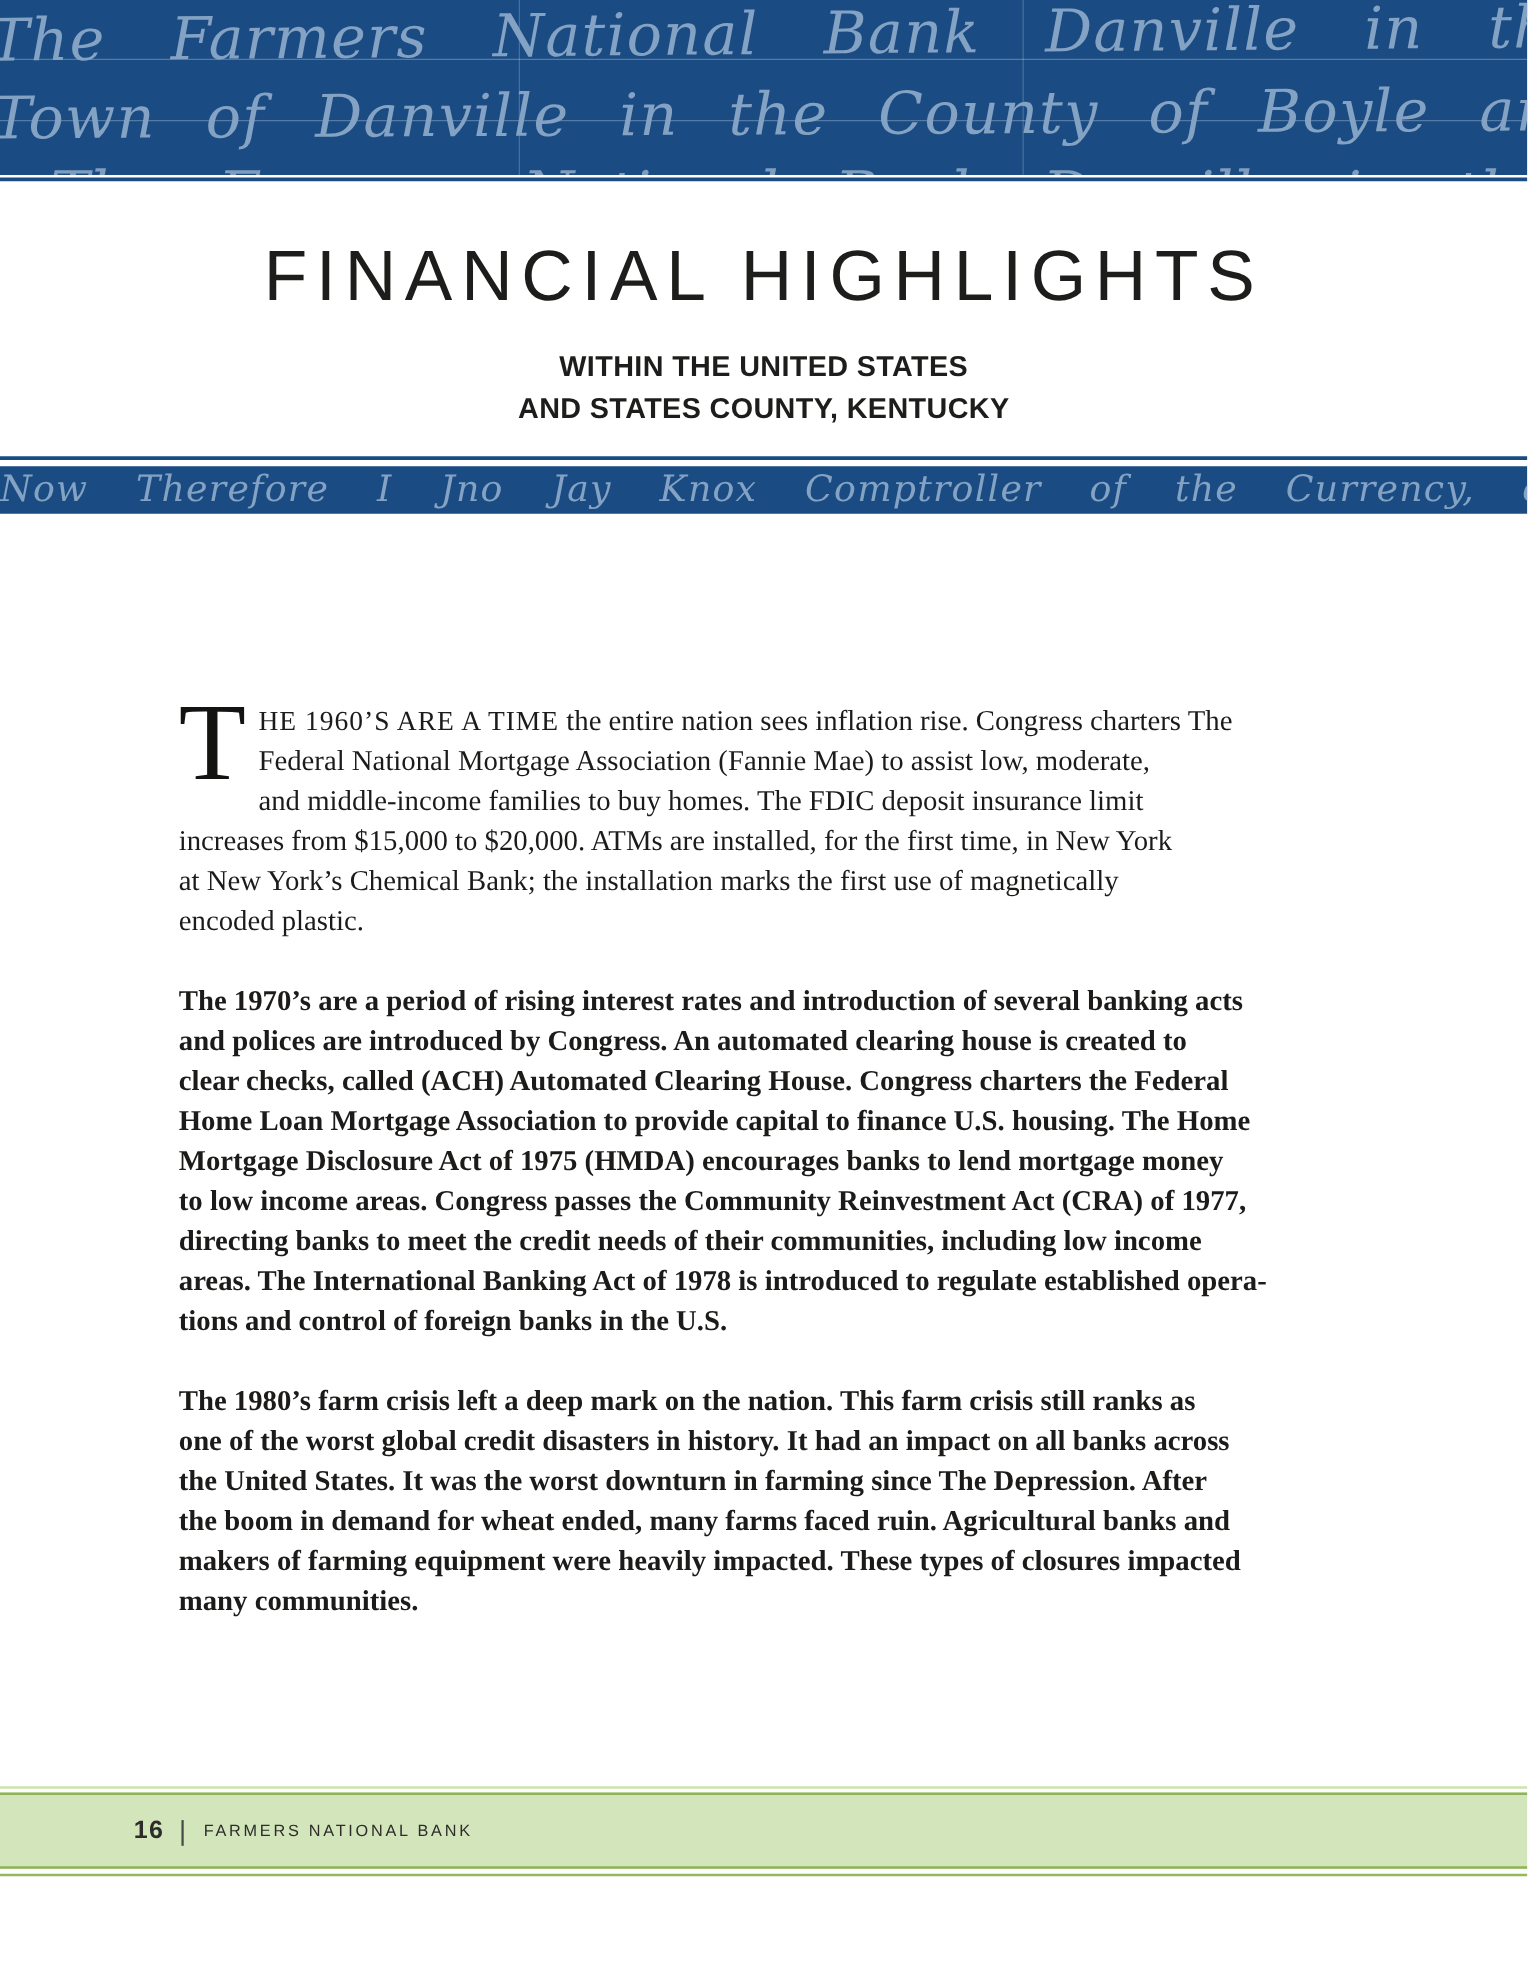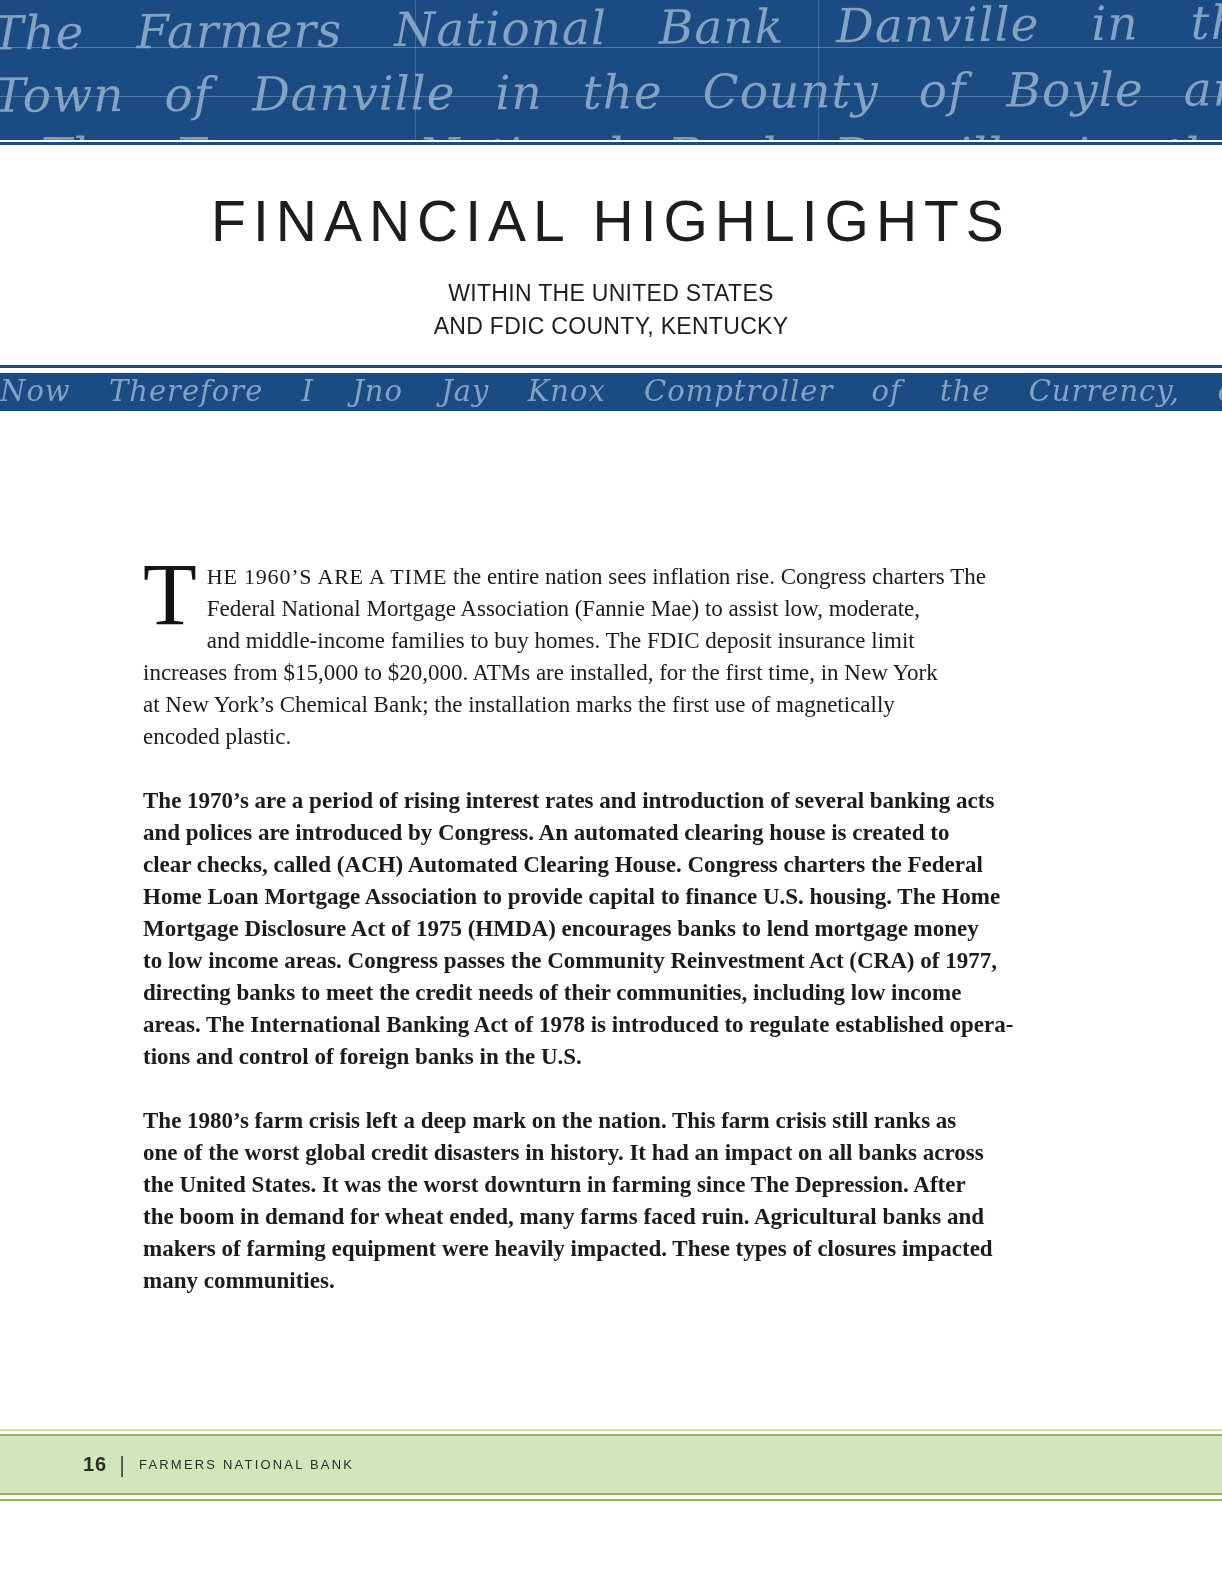--- a/index.html
+++ b/index.html
@@ -24,21 +24,21 @@
   .thin-rule { height:3px; background:#1a4c83; margin-top:2px; }
 
   
   .title-block { text-align:center; color:#1d1d1b; }
   .page-title {
     margin:44px 0 0 0; font-family:"Liberation Sans","DejaVu Sans",sans-serif;
     font-weight:300; font-size:57px; line-height:64px; letter-spacing:7px;
   }
   .subtitle {
     margin-top:24px; font-family:"Liberation Sans","DejaVu Sans",sans-serif;
-    font-weight:400; font-size:23px; line-height:33px; letter-spacing:.3px;
+    font-weight:700; font-size:23px; line-height:33px; letter-spacing:.3px;
   }
 
   
   .band2 { margin-top:22px; }
   .band2-line { height:3px; background:#1a4c83; }
   .band2-band { margin-top:5px; height:38px; background:#1a4c83; overflow:hidden; position:relative; }
   .band2-band .script { position:absolute; top:1px; left:0px; font-size:29px; word-spacing:28px; letter-spacing:1px; }
 
   
   .article { margin:150px 0 0 143px; width:960px; color:#1c1b1a; font-size:23px; line-height:32px; }
@@ -50,21 +50,21 @@
   }
   .lead { font-size:22px; letter-spacing:.8px; }
   .rest { white-space:pre; }
 
   
   .page-footer { position:absolute; left:0; right:0; top:1429px; }
   .f-hair { height:2px; background:#cde3ae; }
   .f-band {
     margin-top:3px; height:57px; background:#d3e6bb;
     border-top:2px solid #8fb457; border-bottom:2px solid #8fb457;
-    display:flex; align-items:center; padding-left:83px;
+    display:flex; align-items:center; padding-left:107px;
     font-family:"Liberation Sans","DejaVu Sans",sans-serif; color:#2d2c2b;
   }
   .f-num { font-weight:bold; font-size:20px; letter-spacing:1px; }
   .f-sep { margin:0 14px 0 12px; font-weight:300; font-size:22px; color:#4a4a48; }
   .f-brand { font-size:13px; letter-spacing:2.2px; }
   .f-line { margin-top:4px; height:2px; background:#93b95c; }
 </style>
 </head>
 <body>
 
@@ -78,21 +78,21 @@
     <div class="script l1">The Farmers National Bank Danville in the</div>
     <div class="script l2">Town of Danville in the County of Boyle and State</div>
     <div class="script l3">The Farmers National Bank Danville in the</div>
   </header>
   <div class="thin-rule"></div>
 
   <section class="title-block">
     <h1 class="page-title">FINANCIAL HIGHLIGHTS</h1>
     <div class="subtitle">
       <div>WITHIN THE UNITED STATES</div>
-      <div>AND FDIC COUNTY, KENTUCKY</div>
+      <div>AND STATES COUNTY, KENTUCKY</div>
     </div>
   </section>
 
   <div class="band2">
     <div class="band2-line"></div>
     <div class="band2-band">
       <div class="script">Now Therefore I Jno Jay Knox Comptroller of the Currency, do</div>
     </div>
   </div>
 

